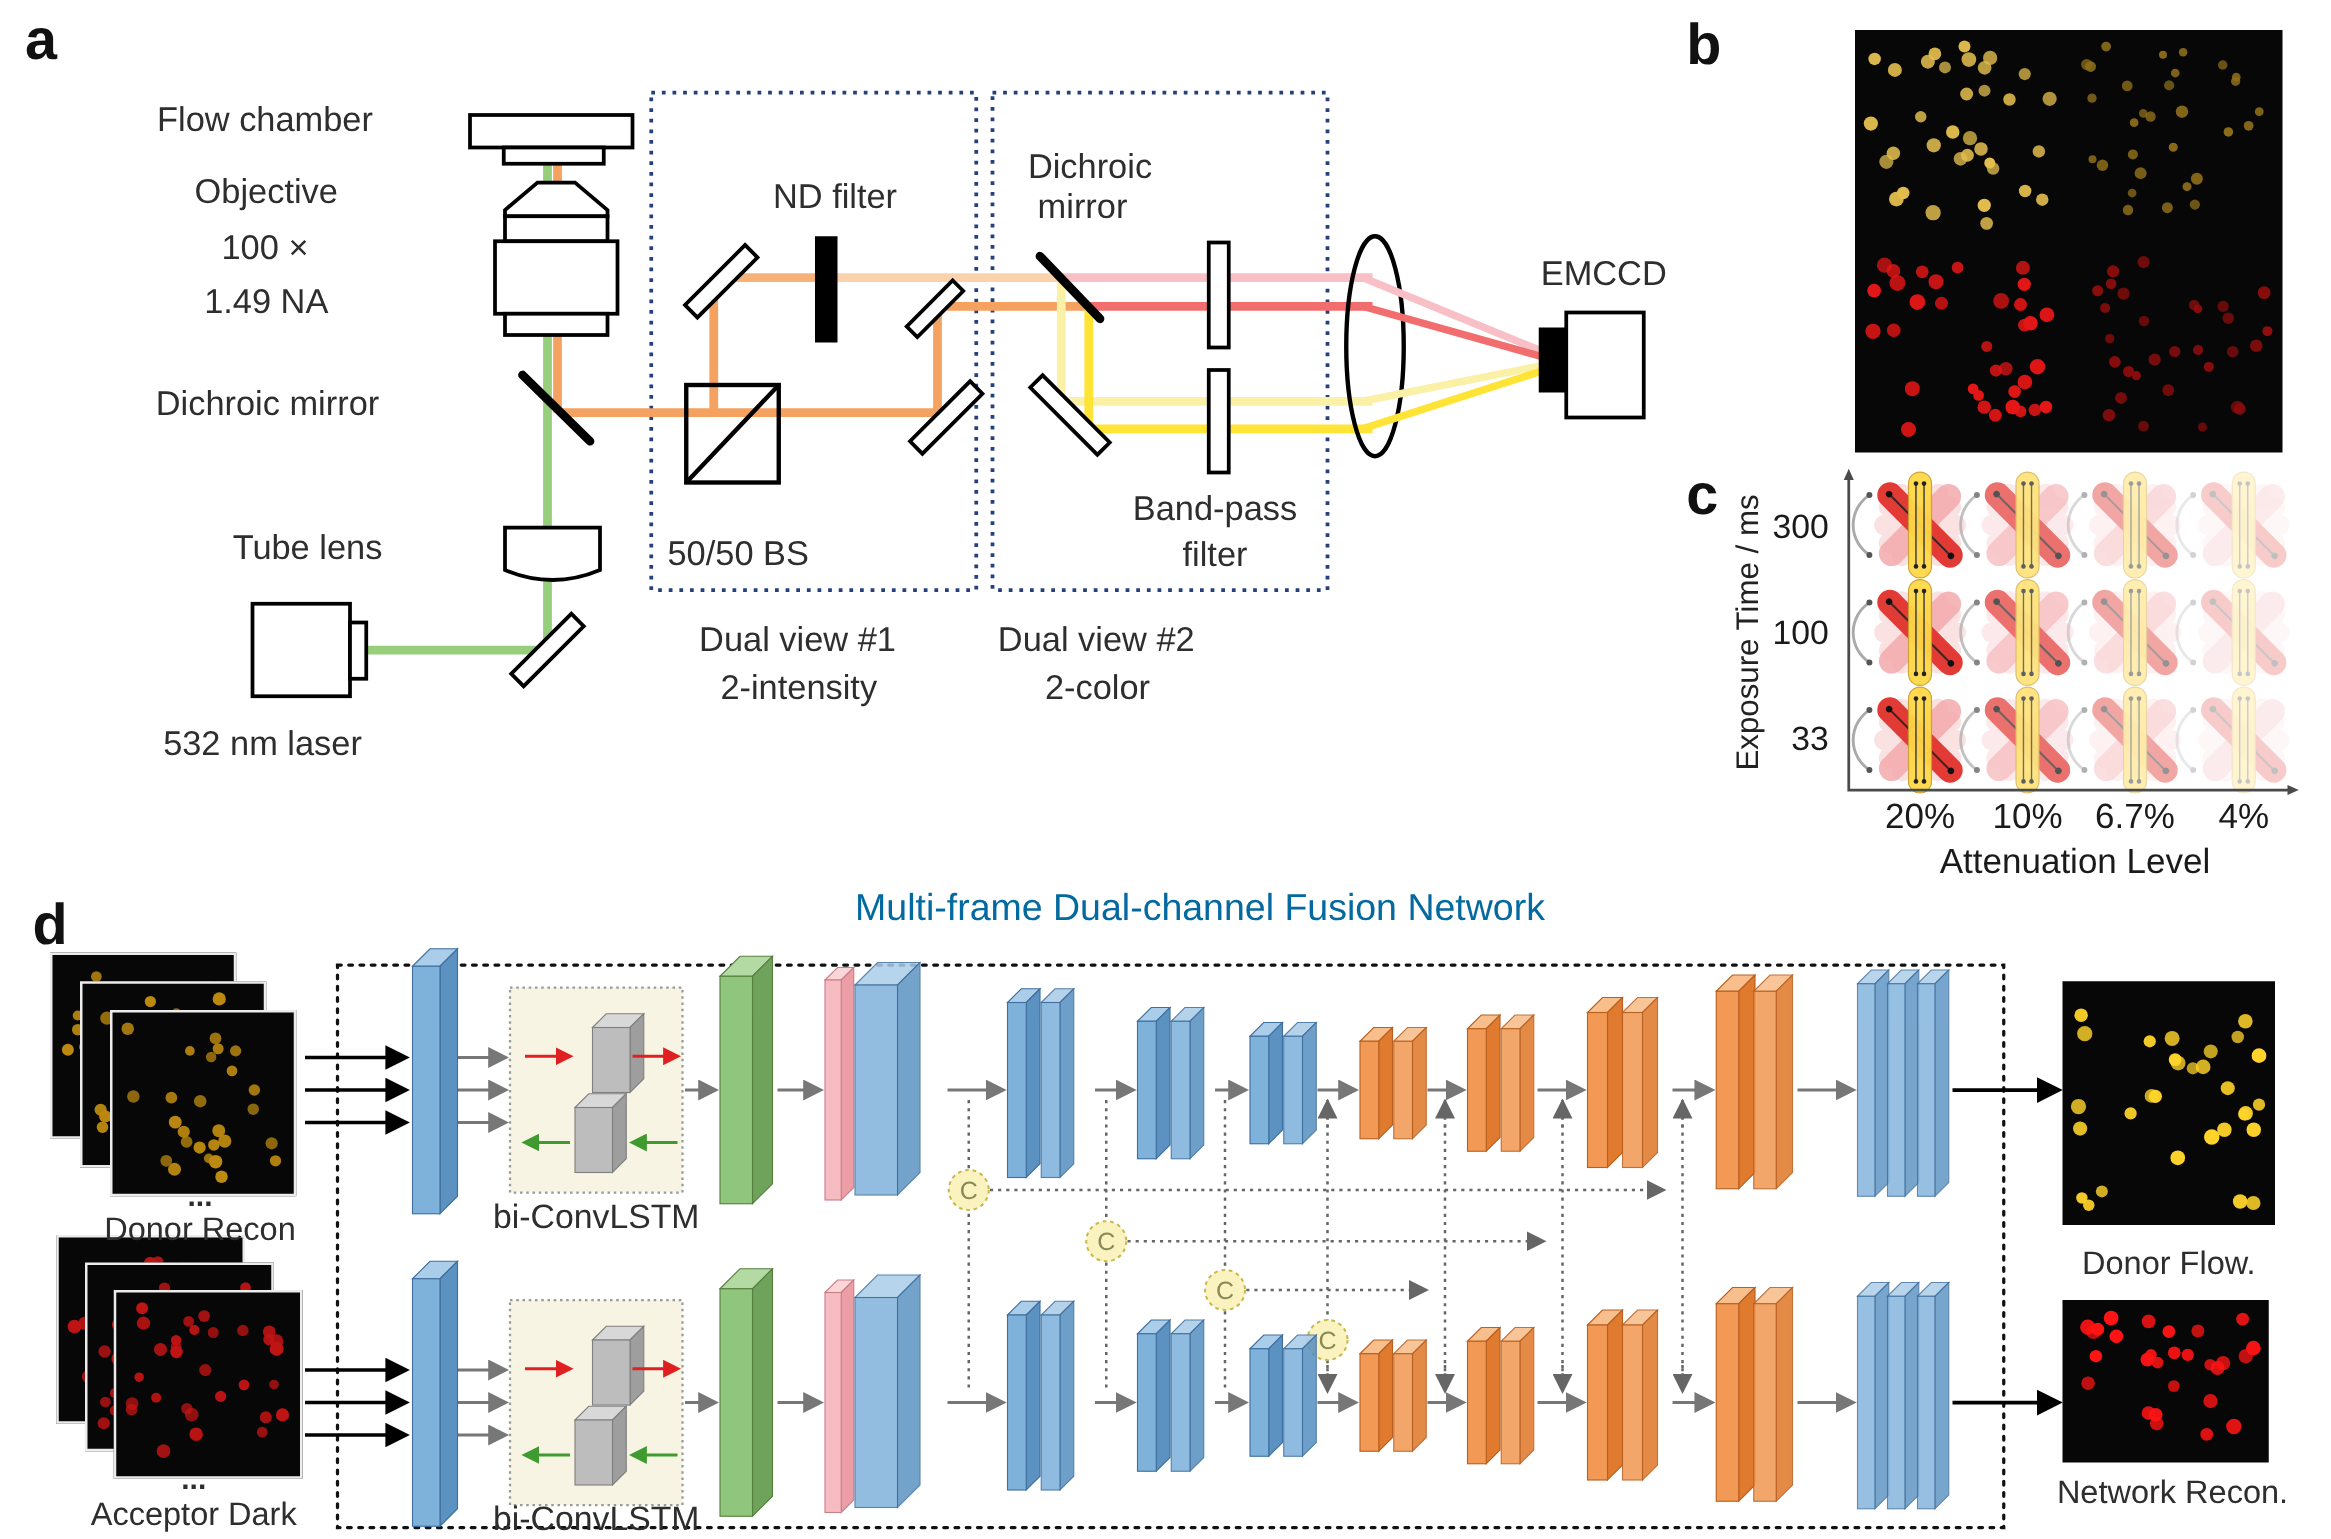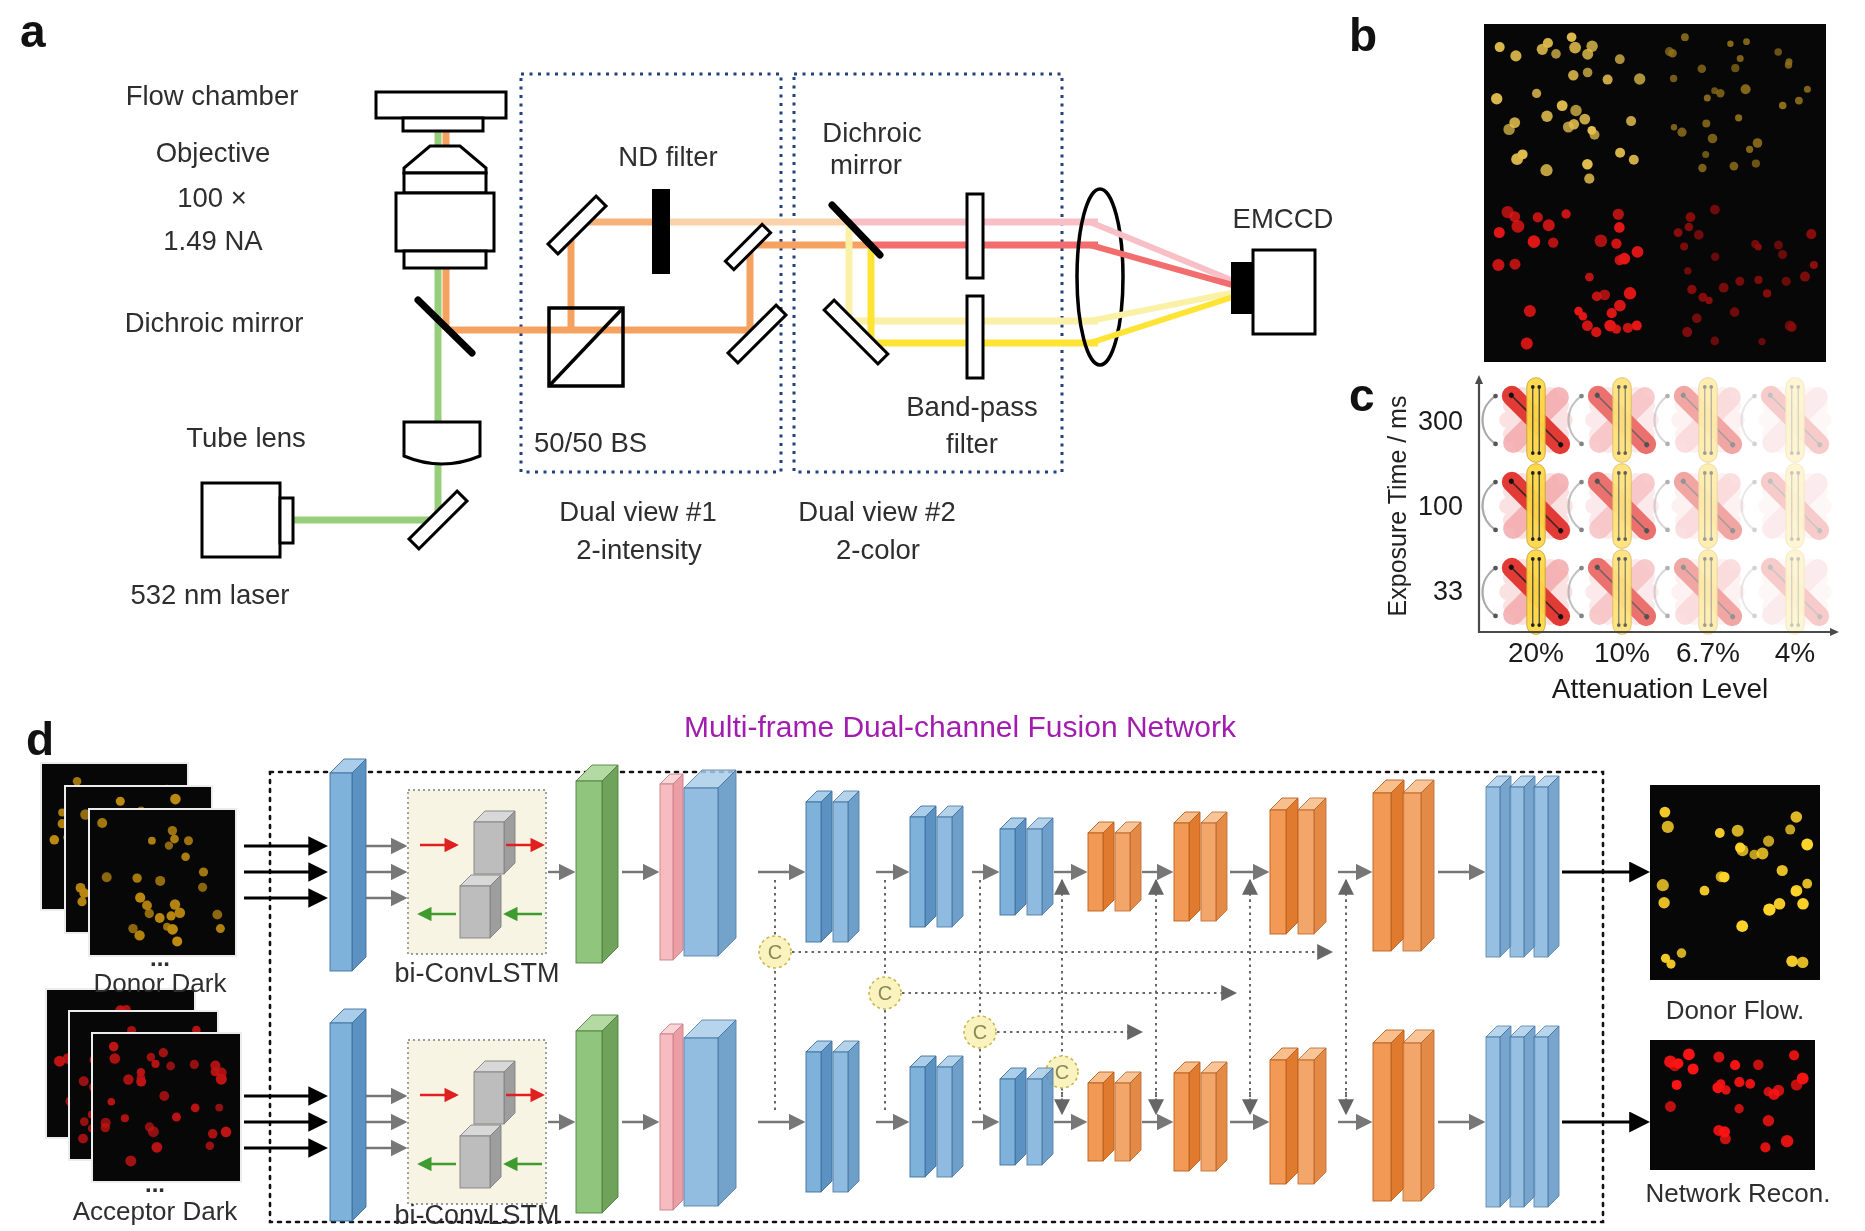--- a/index.html
+++ b/index.html
@@ -2,21 +2,21 @@
 <html><head>
 <meta charset="utf-8">
 <style>
   html,body{margin:0;padding:0;background:#ffffff;}
   #canvas{position:relative;width:1865px;height:1231px;background:#ffffff;overflow:hidden;
           font-family:"Liberation Sans", sans-serif;color:#222;}
   .abs{position:absolute;}
   .panel-label{position:absolute;font-weight:bold;font-size:46px;color:#111;line-height:1;}
   .cap{position:absolute;font-size:26px;color:#2e2e2e;text-align:center;white-space:nowrap;}
   .net-title{position:absolute;left:555px;top:710px;width:810px;text-align:center;
-             font-size:30px;color:#a21caf;}
+             font-size:30px;color:#0369a1;}
   .blk{position:absolute;background:#070707;}
   svg text{font-family:"Liberation Sans", sans-serif;}
 </style>
 </head>
 <body>
 
 <div id="canvas">
 
   <div class="panel-label" style="left:20px;top:8px">a</div>
 
@@ -819,20 +819,20 @@
           <circle cx="89.4" cy="42.2" r="5.1" fill="#FF1414" opacity="0.92"></circle>
           <circle cx="68.8" cy="90.4" r="5.5" fill="#FF1414" opacity="0.87"></circle>
           <circle cx="128.5" cy="50.5" r="5.7" fill="#FF1414" opacity="0.79"></circle>
           <circle cx="20.3" cy="21.7" r="6.2" fill="#FF1414" opacity="0.91"></circle>
           <circle cx="144.1" cy="15.3" r="5.1" fill="#FF1414" opacity="0.88"></circle>
           <circle cx="108.3" cy="24.7" r="5.2" fill="#FF1414" opacity="0.77"></circle>
         </g>
       </svg></div>
 
   <div class="cap" style="left:60px;top:944px;width:200px;font-weight:bold;font-size:24px">...</div>
-  <div class="cap" style="left:60px;top:968px;width:200px">Donor Dark</div>
+  <div class="cap" style="left:60px;top:968px;width:200px">Donor Recon</div>
   <div class="cap" style="left:55px;top:1170px;width:200px;font-weight:bold;font-size:24px">...</div>
   <div class="cap" style="left:40px;top:1196px;width:230px">Acceptor Dark</div>
   <div class="cap" style="left:1635px;top:995px;width:200px">Donor Flow.</div>
   <div class="cap" style="left:1628px;top:1178px;width:220px">Network Recon.</div>
   <div class="cap" style="left:377px;top:958px;width:200px;font-size:27px">bi-ConvLSTM</div>
   <div class="cap" style="left:377px;top:1200px;width:200px;font-size:27px">bi-ConvLSTM</div>
 </div>
 
 </body></html>

